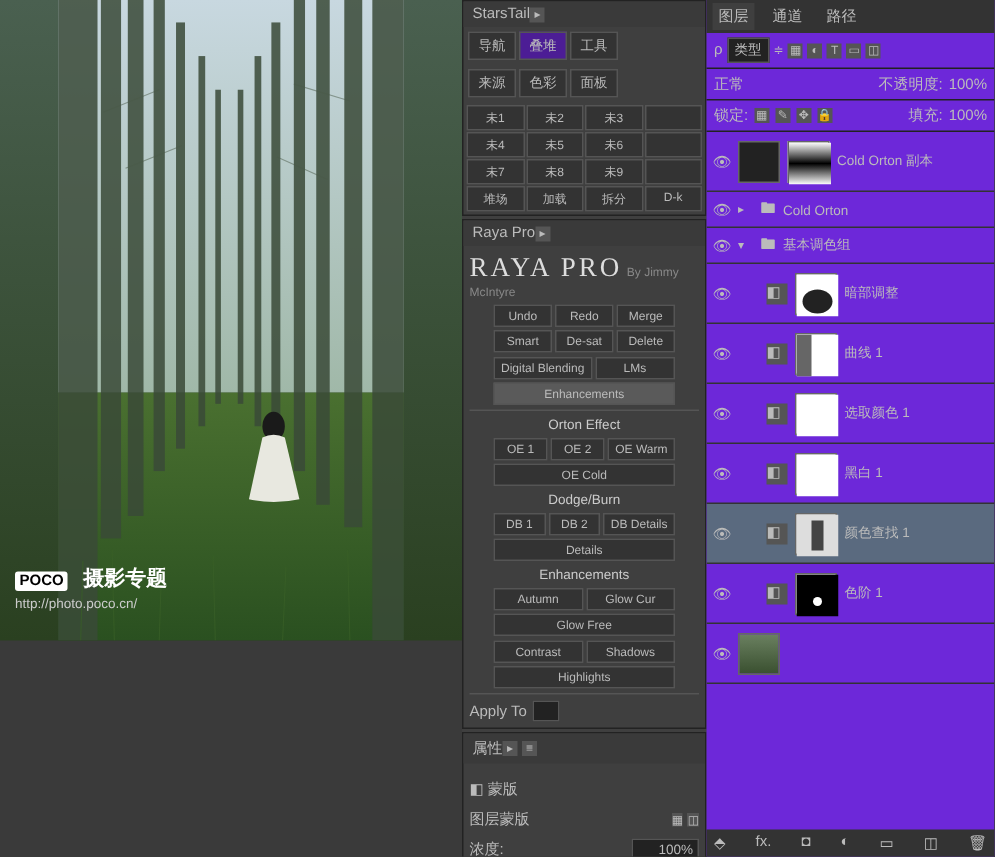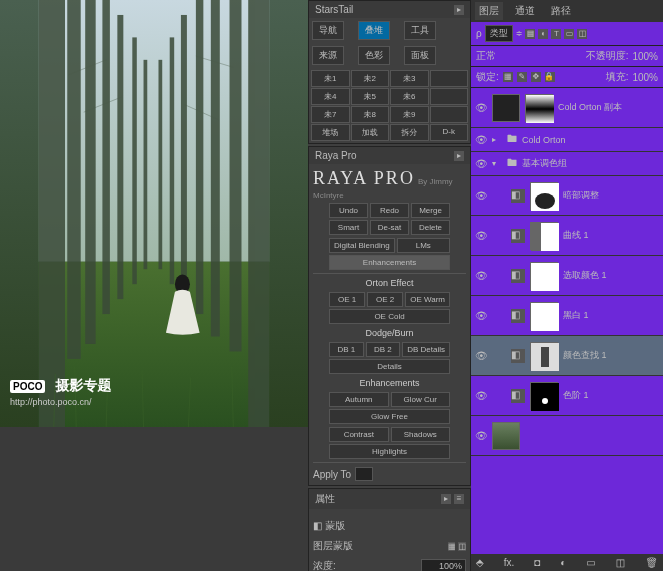--- a/index.html
+++ b/index.html
@@ -5,26 +5,26 @@
 *{margin:0;padding:0;box-sizing:border-box;font-family:"Microsoft YaHei",Arial,sans-serif;font-size:10px;color:#bbb}
 body{background:#3a3a3a;width:663px;height:571px;overflow:hidden;display:flex}
 .canvas{width:308px;height:427px;background:linear-gradient(#4a6050,#2a4020);position:relative;flex-shrink:0}
 .canvas svg{width:100%;height:100%}
 .watermark{position:absolute;bottom:20px;left:10px}
 .watermark .logo{font-size:18px;font-weight:bold;color:#fff}
 .watermark .logo span{color:#fff;background:#fff;color:#000;padding:1px 3px;border-radius:2px;margin-right:2px}
 .watermark .sub{font-size:9px;color:#ccc;margin-top:2px}
 .mid{width:163px;background:#3f3f3f;display:flex;flex-direction:column;flex-shrink:0}
 .panel{background:#3f3f3f;border:1px solid #222;margin-bottom:2px}
-.panel-hdr{background:#3a3a3a;padding:3px 6px;font-size:10px;display:flex;justify-content:space-between;align-items:center}
+.panel-hdr{background:#3a3a3a;padding:3px 6px;font-size:10px;display:flex;align-items:center}
 .panel-hdr .icons{display:flex;gap:3px}
 .icon-s{width:10px;height:10px;background:#555;font-size:8px;text-align:center;line-height:10px;cursor:pointer}
-.st-tabs{display:flex;gap:14px;padding:3px;flex-wrap:wrap}
+.st-tabs{display:flex;gap:2px;padding:3px;flex-wrap:wrap}
 .st-tab{background:#333;border:1px solid #555;padding:2px 6px;font-size:9px;cursor:pointer}
-.st-tab.active{background:#0369a1}
+.st-tab.active{background:#4c1d95}
 .st-grid{display:grid;grid-template-columns:repeat(4,1fr);gap:1px;padding:2px}
 .st-cell{background:#333;border:1px solid #555;font-size:8px;text-align:center;padding:2px;cursor:pointer}
 .raya{padding:4px}
 .raya-title{font-family:serif;font-size:18px;color:#ddd;letter-spacing:2px}
 .raya-sub{font-size:8px;color:#888;margin-left:3px}
 .raya-row{display:flex;gap:2px;margin:3px 16px;flex-wrap:wrap}
 .raya-btn{background:#333;border:1px solid #555;padding:2px 4px;font-size:8px;cursor:pointer;flex:1;text-align:center;white-space:nowrap}
 .raya-btn.active{background:#5a5a5a}
 .raya-sec{text-align:center;font-size:9px;margin:4px 0;color:#ccc}
 .raya-line{border-top:1px solid #555;margin:3px 0}

